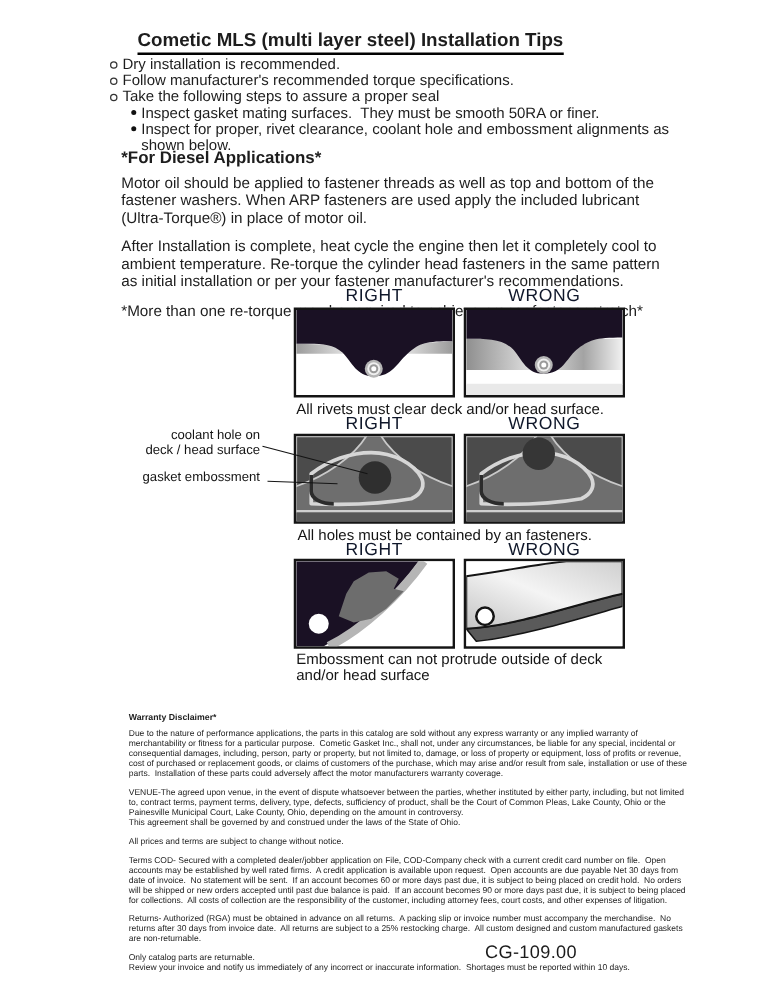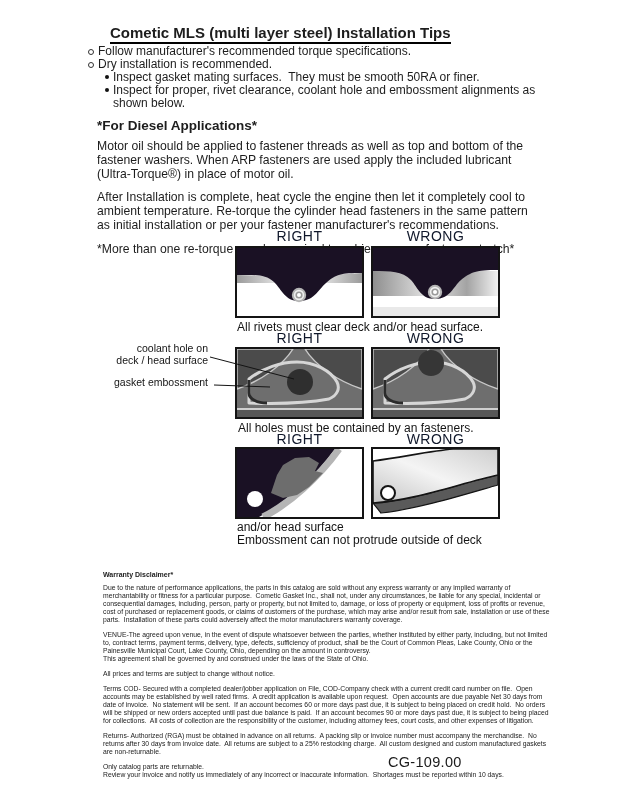--- a/index.html
+++ b/index.html
@@ -51,25 +51,29 @@
 </head>
 <body>
 
 <div class="page">
 
   <div class="abs title">Cometic MLS (multi layer steel) Installation Tips</div>
 
   <div class="abs tips">
     <div class="bullet">
       <span class="ring"></span>
-      <span class="tiptext">Follow manufacturer's recommended torque specifications.</span>
+      <span class="tiptext">Dry installation is recommended.</span>
     </div>
     <div class="bullet">
       <span class="ring"></span>
-      <span class="tiptext">Dry installation is recommended.</span>
+      <span class="tiptext">Follow manufacturer's recommended torque specifications.</span>
+    </div>
+    <div class="bullet">
+      <span class="ring"></span>
+      <span class="tiptext">Take the following steps to assure a proper seal</span>
     </div>
     <div class="subbullet">
       <span class="dot"></span>
       <span class="tiptext">Inspect gasket mating surfaces.  They must be smooth 50RA or finer.</span>
     </div>
     <div class="subbullet">
       <span class="dot"></span>
       <span class="tiptext">Inspect for proper, rivet clearance, coolant hole and embossment alignments as shown below.</span>
     </div>
   </div>
@@ -200,22 +204,22 @@
         </linearGradient>
       </defs>
       <rect width="125" height="68" fill="#ffffff"></rect>
       <path d="M0,54 C40,52 88,34 125,26 L125,36 C90,46 45,60 8,64 Z" fill="#5a5a5a" stroke="#141414" stroke-width="1.2"></path>
       <path d="M0,12 C30,8 58,2 80,0 H125 V26 C88,34 40,52 0,54 Z" fill="url(#g3a)" stroke="#141414" stroke-width="1.6"></path>
       <circle cx="15" cy="44" r="7" fill="#ffffff" stroke="#141414" stroke-width="2"></circle>
     </svg>
   </div>
 
   <div class="abs dcaption" style="left:237px;top:521px">
+    <div>Embossment can not protrude outside of deck</div>
     <div>and/or head surface</div>
-    <div>Embossment can not protrude outside of deck</div>
   </div>
 
   <div class="abs legal">
     <div class="lhead">Warranty Disclaimer*</div>
     <div class="lp">Due to the nature of performance applications, the parts in this catalog are sold without any express warranty or any implied warranty of merchantability or fitness for a particular purpose.  Cometic Gasket Inc., shall not, under any circumstances, be liable for any special, incidental or consequential damages, including, person, party or property, but not limited to, damage, or loss of property or equipment, loss of profits or revenue, cost of purchased or replacement goods, or claims of customers of the purchase, which may arise and/or result from sale, installation or use of these parts.  Installation of these parts could adversely affect the motor manufacturers warranty coverage.</div>
     <div class="lp">VENUE-The agreed upon venue, in the event of dispute whatsoever between the parties, whether instituted by either party, including, but not limited to, contract terms, payment terms, delivery, type, defects, sufficiency of product, shall be the Court of Common Pleas, Lake County, Ohio or the Painesville Municipal Court, Lake County, Ohio, depending on the amount in controversy.
 This agreement shall be governed by and construed under the laws of the State of Ohio.</div>
     <div class="lp">All prices and terms are subject to change without notice.</div>
     <div class="lp">Terms COD- Secured with a completed dealer/jobber application on File, COD-Company check with a current credit card number on file.  Open accounts may be established by well rated firms.  A credit application is available upon request.  Open accounts are due payable Net 30 days from date of invoice.  No statement will be sent.  If an account becomes 60 or more days past due, it is subject to being placed on credit hold.  No orders will be shipped or new orders accepted until past due balance is paid.  If an account becomes 90 or more days past due, it is subject to being placed for collections.  All costs of collection are the responsibility of the customer, including attorney fees, court costs, and other expenses of litigation.</div>
     <div class="lp">Returns- Authorized (RGA) must be obtained in advance on all returns.  A packing slip or invoice number must accompany the merchandise.  No returns after 30 days from invoice date.  All returns are subject to a 25% restocking charge.  All custom designed and custom manufactured gaskets are non-returnable.</div>

